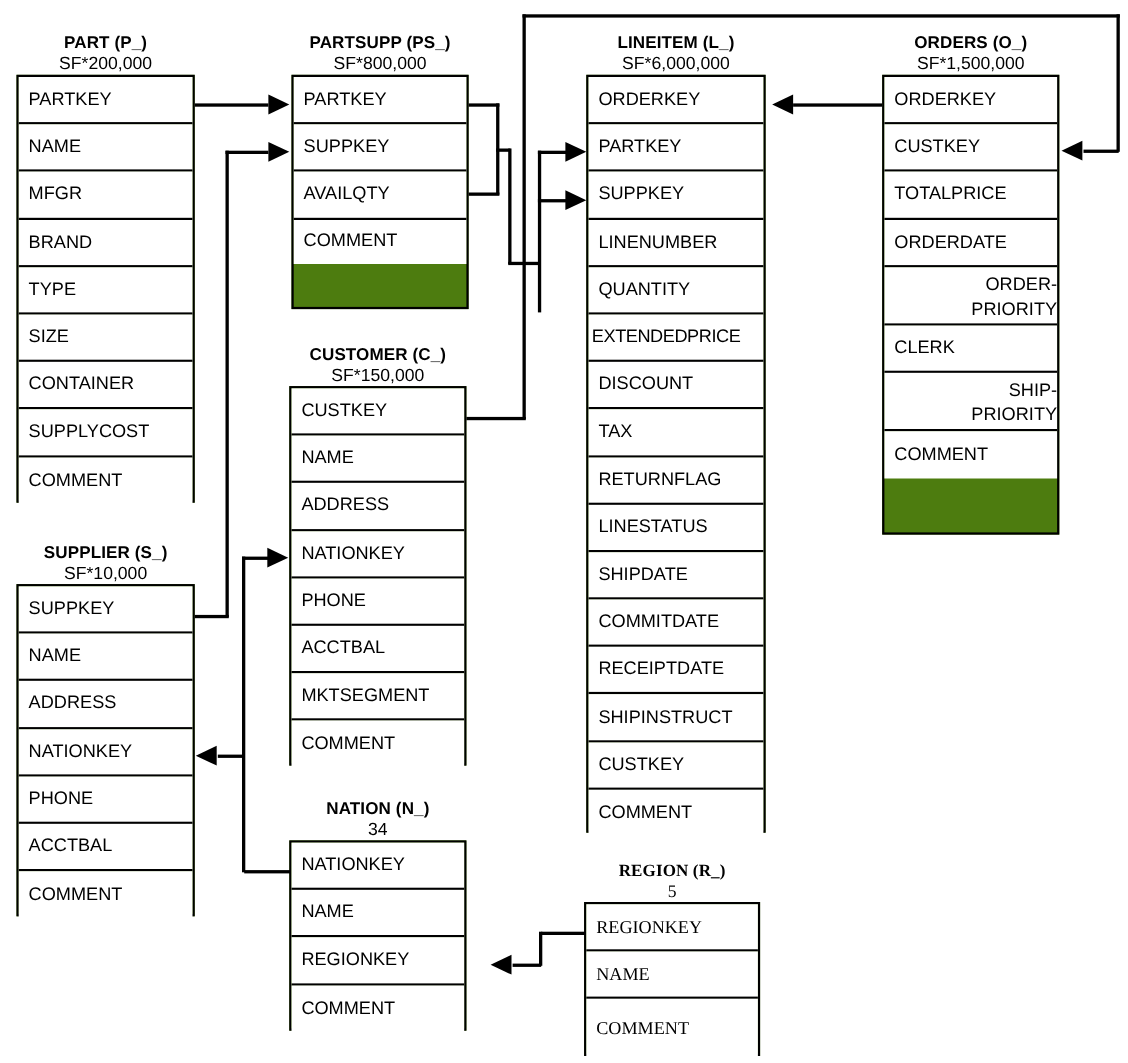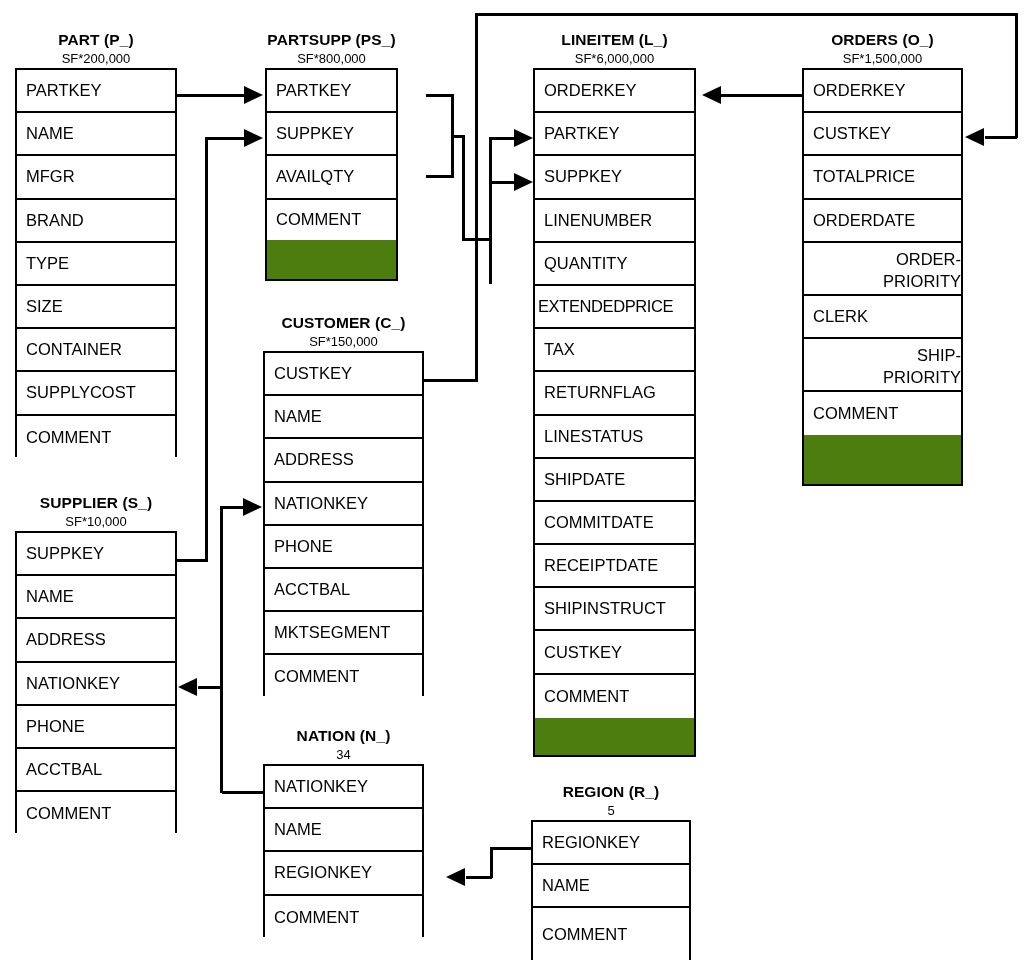--- a/index.html
+++ b/index.html
@@ -19,21 +19,21 @@
   .entity-title{
     text-align:center;
     font-weight:bold;
     font-size:15.5px;
     line-height:19px;
     letter-spacing:0.1px;
     white-space:nowrap;
   }
   .entity-card{
     text-align:center;
-    font-size:13px;
+    font-size:16px;
     line-height:19px;
     white-space:nowrap;
   }
   .entity-box{
     border:2.4px solid #000;
     background:#4d7c0f;
     box-sizing:border-box;
   }
   .field{
     border-bottom:2.4px solid #000;
@@ -86,41 +86,42 @@
       <div class="field" style="height:43.2px;">MFGR</div>
       <div class="field" style="height:43.2px;">BRAND</div>
       <div class="field" style="height:43.2px;">TYPE</div>
       <div class="field" style="height:43.2px;">SIZE</div>
       <div class="field" style="height:43.2px;">CONTAINER</div>
       <div class="field" style="height:43.2px;">SUPPLYCOST</div>
       <div class="field" style="height:43px;">COMMENT</div>
     </div>
   </div>
 
-  <div class="entity" style="left:265px;top:30px;width:133px;">
+  <div class="entity" style="left:265px;top:30px;width:161px;">
     <div class="entity-title">PARTSUPP (PS_)</div>
     <div class="entity-card">SF*800,000</div>
     <div class="entity-box" style="height:213px;">
       <div class="field" style="height:43.2px;">PARTKEY</div>
       <div class="field" style="height:43.2px;">SUPPKEY</div>
       <div class="field" style="height:43.2px;">AVAILQTY</div>
       <div class="field" style="height:40px;">COMMENT</div>
     </div>
   </div>
 
   <div class="entity" style="left:533px;top:30px;width:163px;">
     <div class="entity-title">LINEITEM (L_)</div>
     <div class="entity-card">SF*6,000,000</div>
     <div class="entity-box" style="height:689px;">
       <div class="field" style="height:43.2px;">ORDERKEY</div>
       <div class="field" style="height:43.2px;">PARTKEY</div>
       <div class="field" style="height:43.2px;">SUPPKEY</div>
       <div class="field" style="height:43.2px;">LINENUMBER</div>
       <div class="field" style="height:43.2px;">QUANTITY</div>
       <div class="field overflow" style="height:43.2px;padding-left:3px;">EXTENDEDPRICE</div>
+      <div class="field" style="height:43.2px;">DISCOUNT</div>
       <div class="field" style="height:43.2px;">TAX</div>
       <div class="field" style="height:43.2px;">RETURNFLAG</div>
       <div class="field" style="height:43.2px;">LINESTATUS</div>
       <div class="field" style="height:43.2px;">SHIPDATE</div>
       <div class="field" style="height:43.2px;">COMMITDATE</div>
       <div class="field" style="height:43.2px;">RECEIPTDATE</div>
       <div class="field" style="height:43.2px;">SHIPINSTRUCT</div>
       <div class="field" style="height:43.2px;">CUSTKEY</div>
       <div class="field" style="height:43px;">COMMENT</div>
     </div>
@@ -180,21 +181,21 @@
     <div class="entity-title">NATION (N_)</div>
     <div class="entity-card">34</div>
     <div class="entity-box" style="height:173px;">
       <div class="field" style="height:43.2px;">NATIONKEY</div>
       <div class="field" style="height:43.2px;">NAME</div>
       <div class="field" style="height:43.2px;">REGIONKEY</div>
       <div class="field" style="height:43px;">COMMENT</div>
     </div>
   </div>
 
-  <div class="entity" style="left:531px;top:782px;width:160px;">
+  <div class="entity" style="left:531px;top:782px;width:160px;font-family:Liberation Serif, serif;">
     <div class="entity-title">REGION (R_)</div>
     <div class="entity-card">5</div>
     <div class="entity-box" style="height:140px;">
       <div class="field" style="height:43.2px;">REGIONKEY</div>
       <div class="field" style="height:43.2px;">NAME</div>
       <div class="field" style="height:53px;">COMMENT</div>
     </div>
   </div>
 
   <div class="seg hseg" style="left:177px;top:94px;width:67px;"></div>

